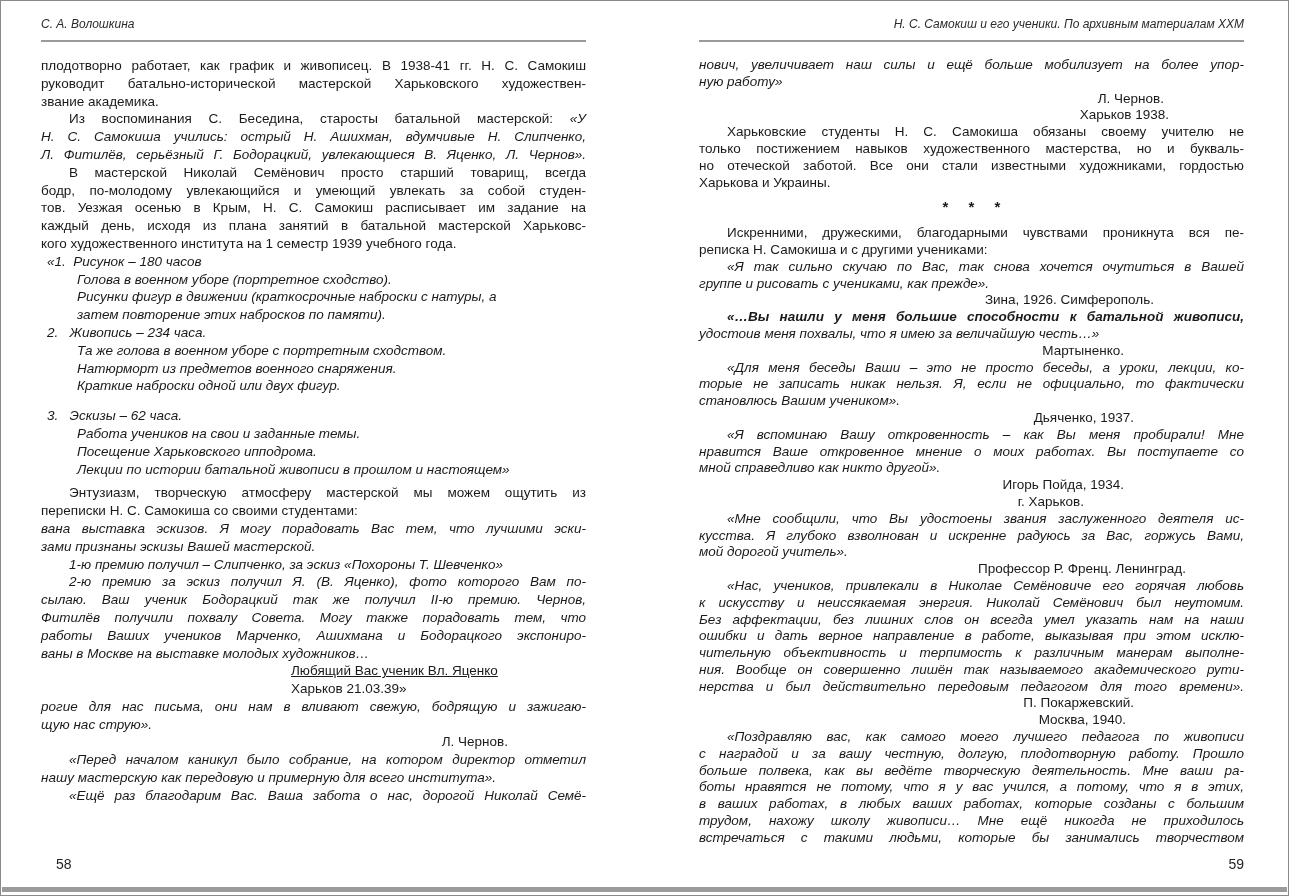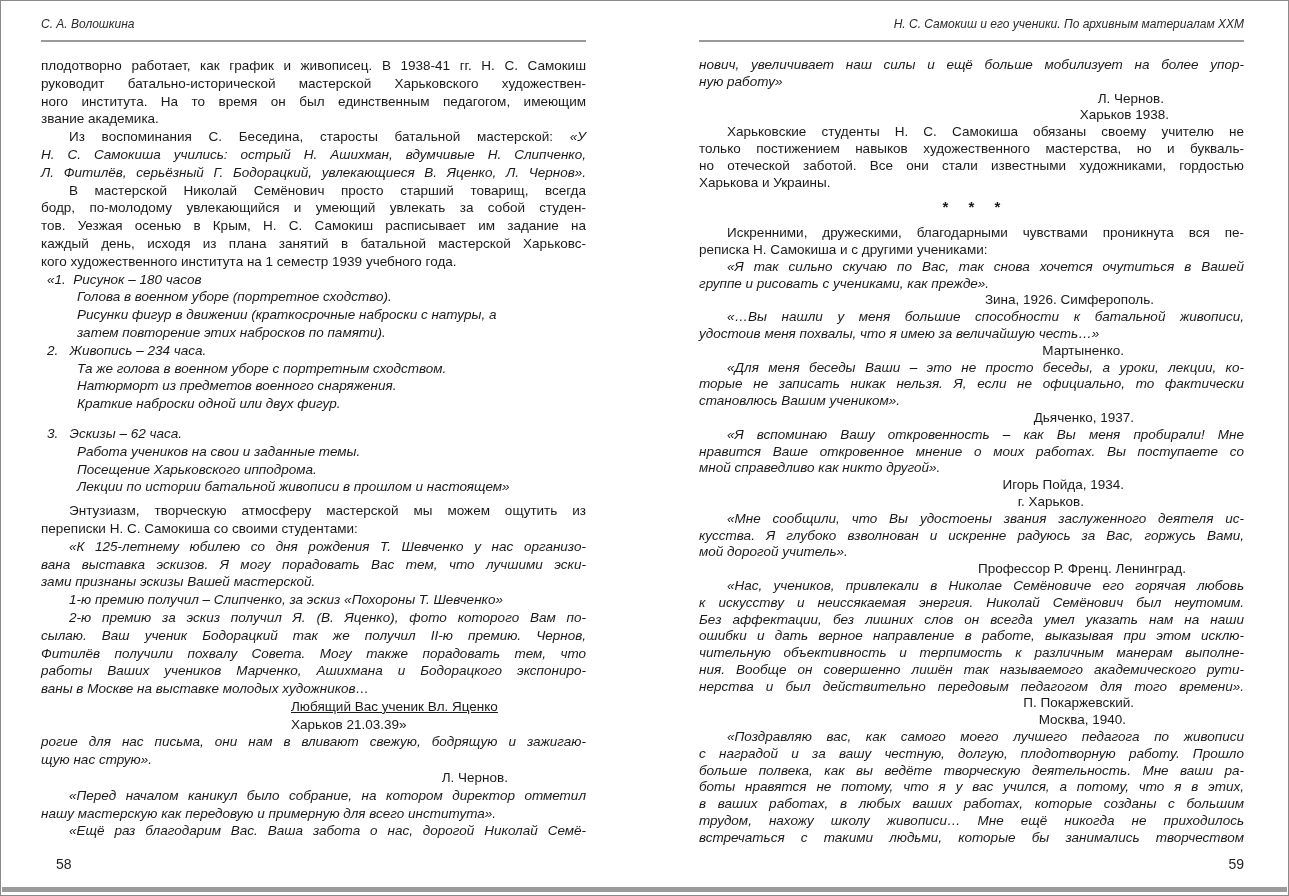--- a/index.html
+++ b/index.html
@@ -55,21 +55,20 @@
 <div class="sheet">
 
   <div class="page page-left">
     <div class="pg-header">
       <span>С. А. Волошкина</span>
     </div>
     <div class="pg-rule"></div>
     <div class="pg-body">
         <div class="tl a-j"><span>плодотворно работает, как график и живописец. В 1938-41 гг. Н. С. Самокиш</span></div>
         <div class="tl a-j"><span>руководит батально-исторической мастерской Харьковского художествен-</span></div>
-        <div class="tl a-j"><span>ного института. На то время он был единственным педагогом, имеющим</span></div>
         <div class="tl a-l"><span>звание академика.</span></div>
         <div class="tl a-j" style="padding-left: 28px;"><span>Из воспоминания С. Беседина, старосты батальной мастерской: </span><span class="i">«У</span></div>
         <div class="tl a-j"><span class="i">Н. С. Самокиша учились: острый Н. Ашихман, вдумчивые Н. Слипченко,</span></div>
         <div class="tl a-j"><span class="i">Л. Фитилёв, серьёзный Г. Бодорацкий, увлекающиеся В. Яценко, Л. Чернов».</span></div>
         <div class="tl a-j" style="padding-left: 28px;"><span>В мастерской Николай Семёнович просто старший товарищ, всегда</span></div>
         <div class="tl a-j"><span>бодр, по-молодому увлекающийся и умеющий увлекать за собой студен-</span></div>
         <div class="tl a-j"><span>тов. Уезжая осенью в Крым, Н. С. Самокиш расписывает им задание на</span></div>
         <div class="tl a-j"><span>каждый день, исходя из плана занятий в батальной мастерской Харьковс-</span></div>
         <div class="tl a-l"><span>кого художественного института на 1 семестр 1939 учебного года.</span></div>
         <div class="tl a-l" style="padding-left: 6px;"><span class="i">«1.&nbsp;&nbsp;Рисунок – 180 часов</span></div>
@@ -79,21 +78,20 @@
         <div class="tl a-l" style="padding-left: 6px;"><span class="i">2.&nbsp;&nbsp;&nbsp;Живопись – 234 часа.</span></div>
         <div class="tl a-l" style="padding-left: 36px;"><span class="i">Та же голова в военном уборе с портретным сходством.</span></div>
         <div class="tl a-l" style="padding-left: 36px;"><span class="i">Натюрморт из предметов военного снаряжения.</span></div>
         <div class="tl a-l" style="padding-left: 36px;"><span class="i">Краткие наброски одной или двух фигур.</span></div>
         <div class="tl a-l" style="padding-left: 6px; margin-top: 12px;"><span class="i">3.&nbsp;&nbsp;&nbsp;Эскизы – 62 часа.</span></div>
         <div class="tl a-l" style="padding-left: 36px;"><span class="i">Работа учеников на свои и заданные темы.</span></div>
         <div class="tl a-l" style="padding-left: 36px;"><span class="i">Посещение Харьковского ипподрома.</span></div>
         <div class="tl a-l" style="padding-left: 36px;"><span class="i">Лекции по истории батальной живописи в прошлом и настоящем»</span></div>
         <div class="tl a-j" style="padding-left: 28px; margin-top: 6px;"><span>Энтузиазм, творческую атмосферу мастерской мы можем ощутить из</span></div>
         <div class="tl a-l"><span>переписки Н. С. Самокиша со своими студентами:</span></div>
-        <div class="tl a-j" style="padding-left: 28px;"><span class="i">«К 125-летнему юбилею со дня рождения Т. Шевченко у нас организо-</span></div>
         <div class="tl a-j"><span class="i">вана выставка эскизов. Я могу порадовать Вас тем, что лучшими эски-</span></div>
         <div class="tl a-l"><span class="i">зами признаны эскизы Вашей мастерской.</span></div>
         <div class="tl a-l" style="padding-left: 28px;"><span class="i">1-ю премию получил – Слипченко, за эскиз «Похороны Т. Шевченко»</span></div>
         <div class="tl a-j" style="padding-left: 28px;"><span class="i">2-ю премию за эскиз получил Я. (В. Яценко), фото которого Вам по-</span></div>
         <div class="tl a-j"><span class="i">сылаю. Ваш ученик Бодорацкий так же получил II-ю премию. Чернов,</span></div>
         <div class="tl a-j"><span class="i">Фитилёв получили похвалу Совета. Могу также порадовать тем, что</span></div>
         <div class="tl a-j"><span class="i">работы Ваших учеников Марченко, Ашихмана и Бодорацкого экспониро-</span></div>
         <div class="tl a-l"><span class="i">ваны в Москве на выставке молодых художников…</span></div>
         <div class="tl a-l" style="padding-left: 250px; text-decoration: underline;"><span>Любящий Вас ученик Вл. Яценко</span></div>
         <div class="tl a-l" style="padding-left: 250px;"><span>Харьков 21.03.39»</span></div>
@@ -119,21 +117,21 @@
         <div class="tl a-j" style="padding-left: 28px;"><span>Харьковские студенты Н. С. Самокиша обязаны своему учителю не</span></div>
         <div class="tl a-j"><span>только постижением навыков художественного мастерства, но и букваль-</span></div>
         <div class="tl a-j"><span>но отеческой заботой. Все они стали известными художниками, гордостью</span></div>
         <div class="tl a-l"><span>Харькова и Украины.</span></div>
         <div class="tl a-c sep" style="margin-top: 8px;"><span>* * *</span></div>
         <div class="tl a-j" style="padding-left: 28px; margin-top: 9px;"><span>Искренними, дружескими, благодарными чувствами проникнута вся пе-</span></div>
         <div class="tl a-l"><span>реписка Н. Самокиша и с другими учениками:</span></div>
         <div class="tl a-j" style="padding-left: 28px;"><span class="i">«Я так сильно скучаю по Вас, так снова хочется очутиться в Вашей</span></div>
         <div class="tl a-l"><span class="i">группе и рисовать с учениками, как прежде».</span></div>
         <div class="tl a-r" style="padding-right: 90px;"><span>Зина, 1926. Симферополь.</span></div>
-        <div class="tl a-j" style="padding-left: 28px;"><span class="i">«…Вы нашли у меня большие способности к батальной живописи,</span></div>
+        <div class="tl a-j" style="padding-left: 28px; font-weight: bold;"><span class="i">«…Вы нашли у меня большие способности к батальной живописи,</span></div>
         <div class="tl a-l"><span class="i">удостоив меня похвалы, что я имею за величайшую честь…»</span></div>
         <div class="tl a-r" style="padding-right: 120px;"><span>Мартыненко.</span></div>
         <div class="tl a-j" style="padding-left: 28px;"><span class="i">«Для меня беседы Ваши – это не просто беседы, а уроки, лекции, ко-</span></div>
         <div class="tl a-j"><span class="i">торые не записать никак нельзя. Я, если не официально, то фактически</span></div>
         <div class="tl a-l"><span class="i">становлюсь Вашим учеником».</span></div>
         <div class="tl a-r" style="padding-right: 110px;"><span>Дьяченко, 1937.</span></div>
         <div class="tl a-j" style="padding-left: 28px;"><span class="i">«Я вспоминаю Вашу откровенность – как Вы меня пробирали! Мне</span></div>
         <div class="tl a-j"><span class="i">нравится Ваше откровенное мнение о моих работах. Вы поступаете со</span></div>
         <div class="tl a-l"><span class="i">мной справедливо как никто другой».</span></div>
         <div class="tl a-r" style="padding-right: 120px;"><span>Игорь Пойда, 1934.</span></div>

